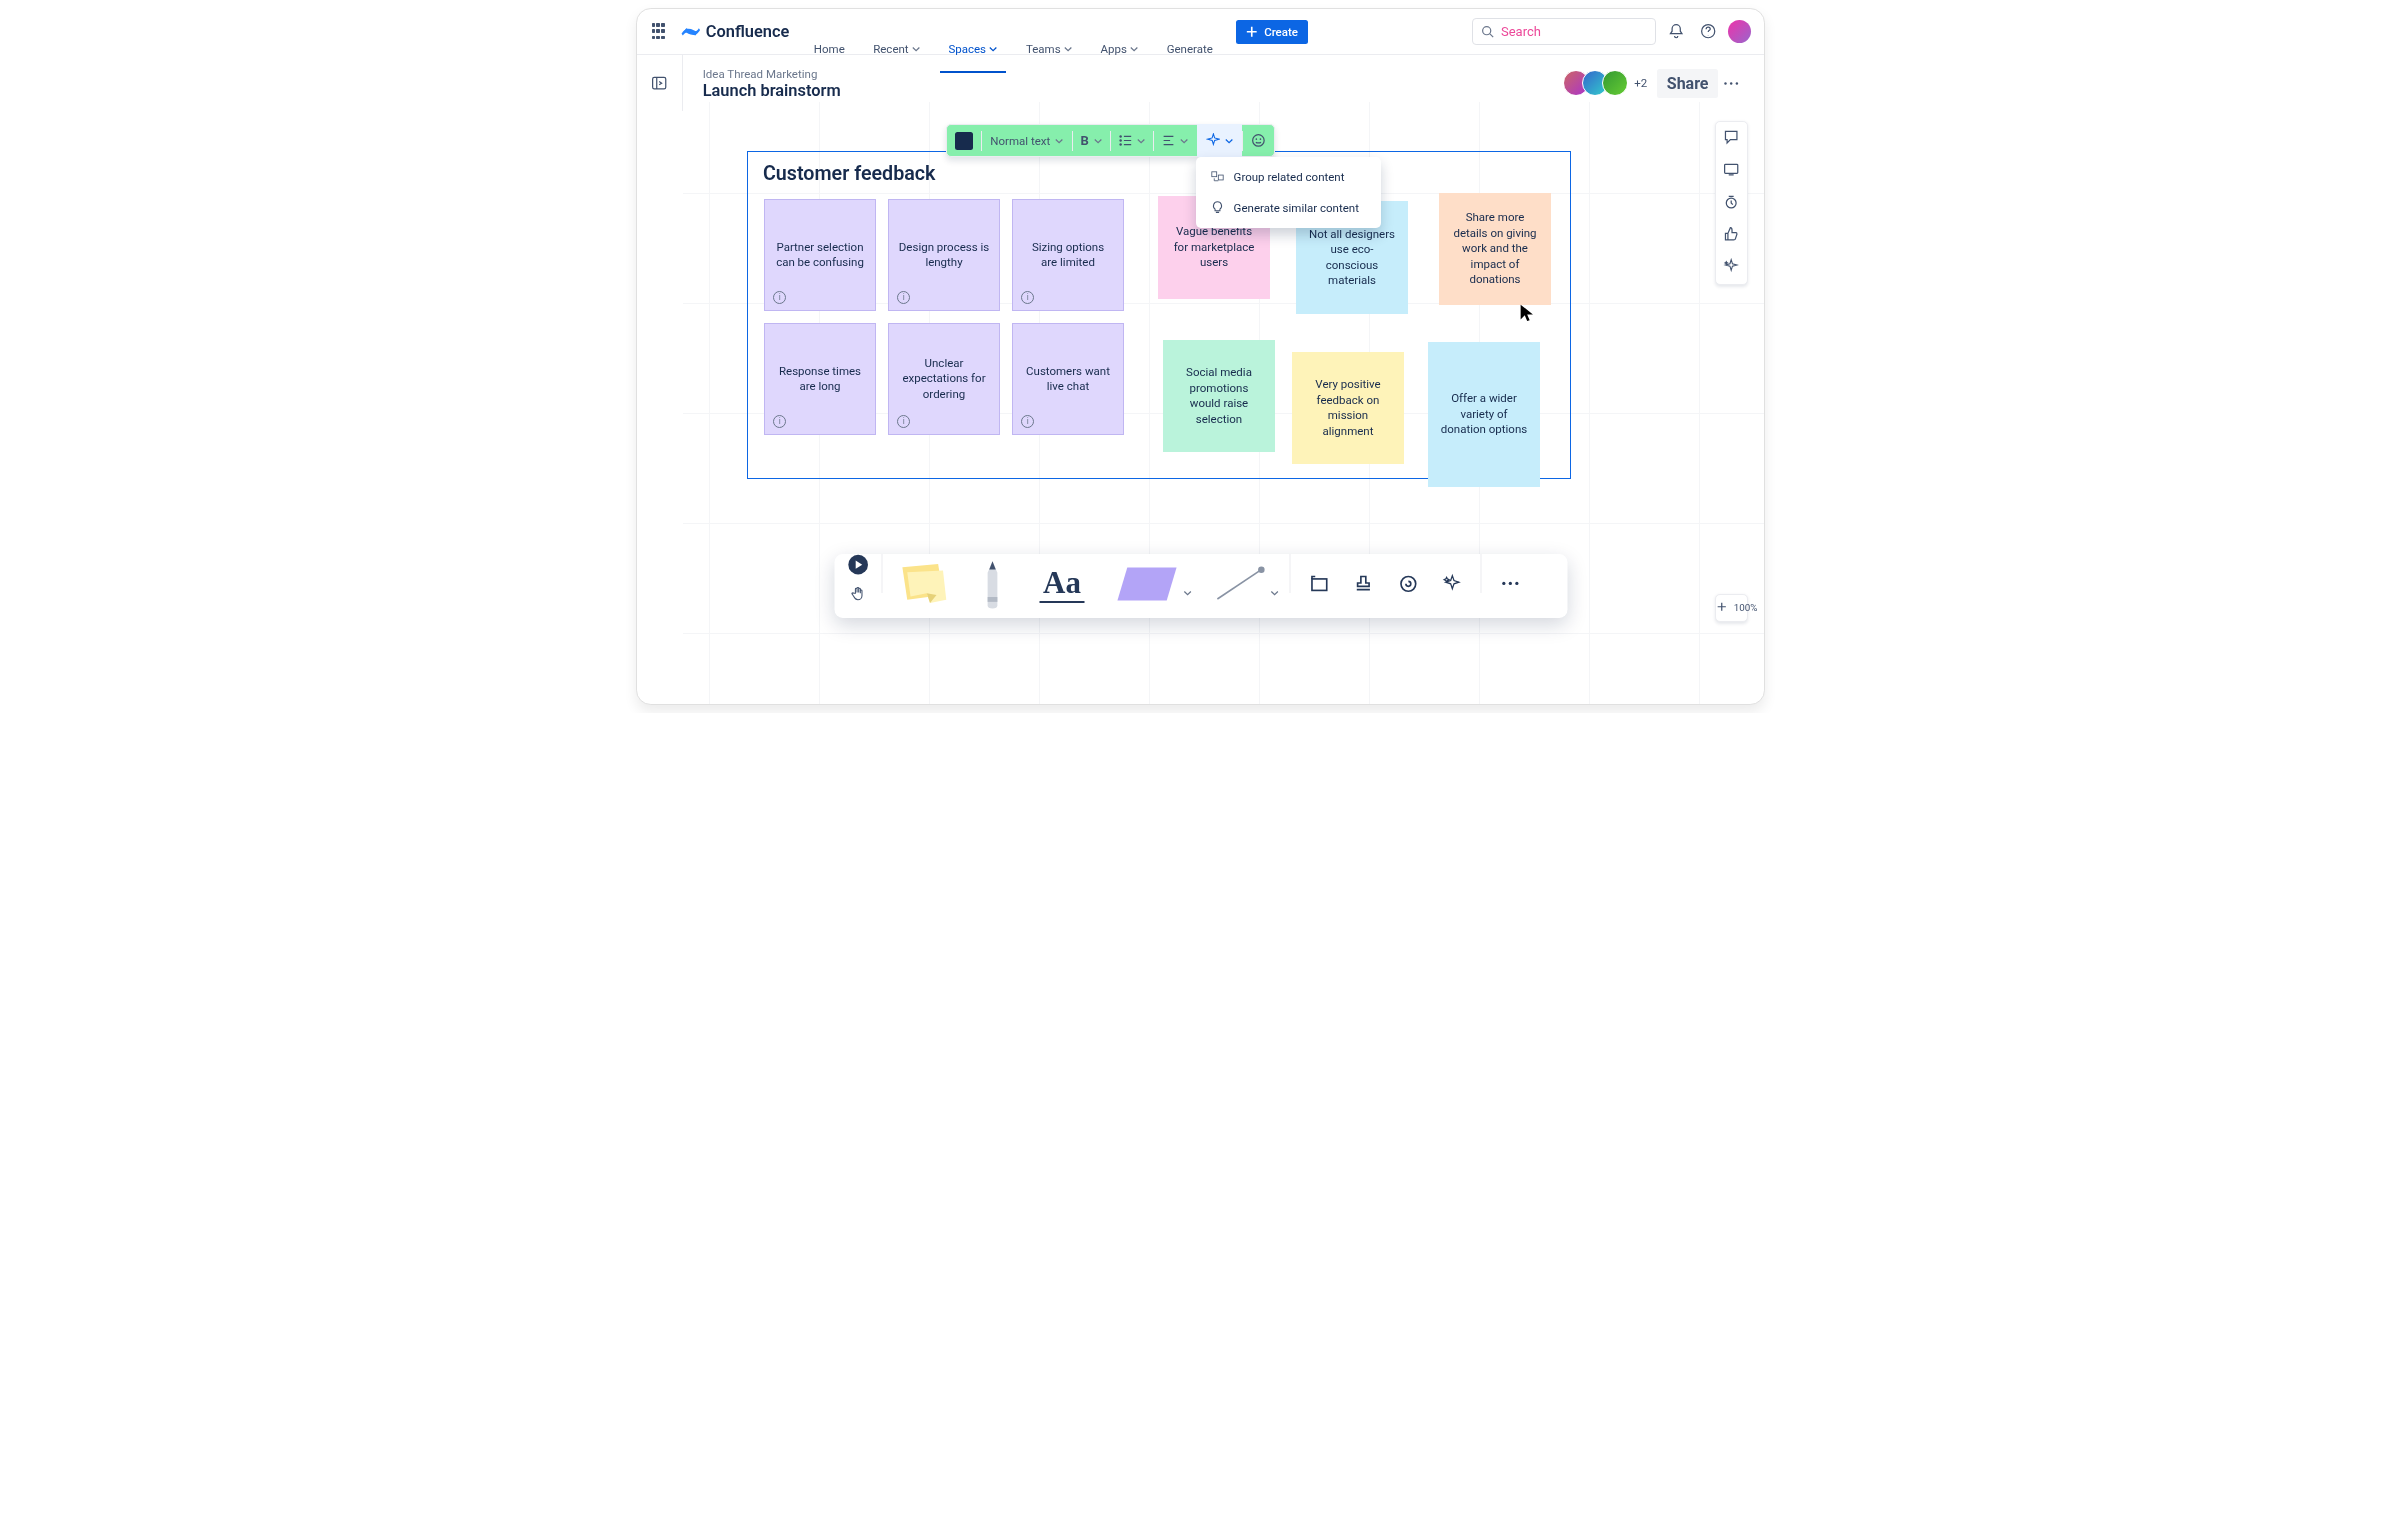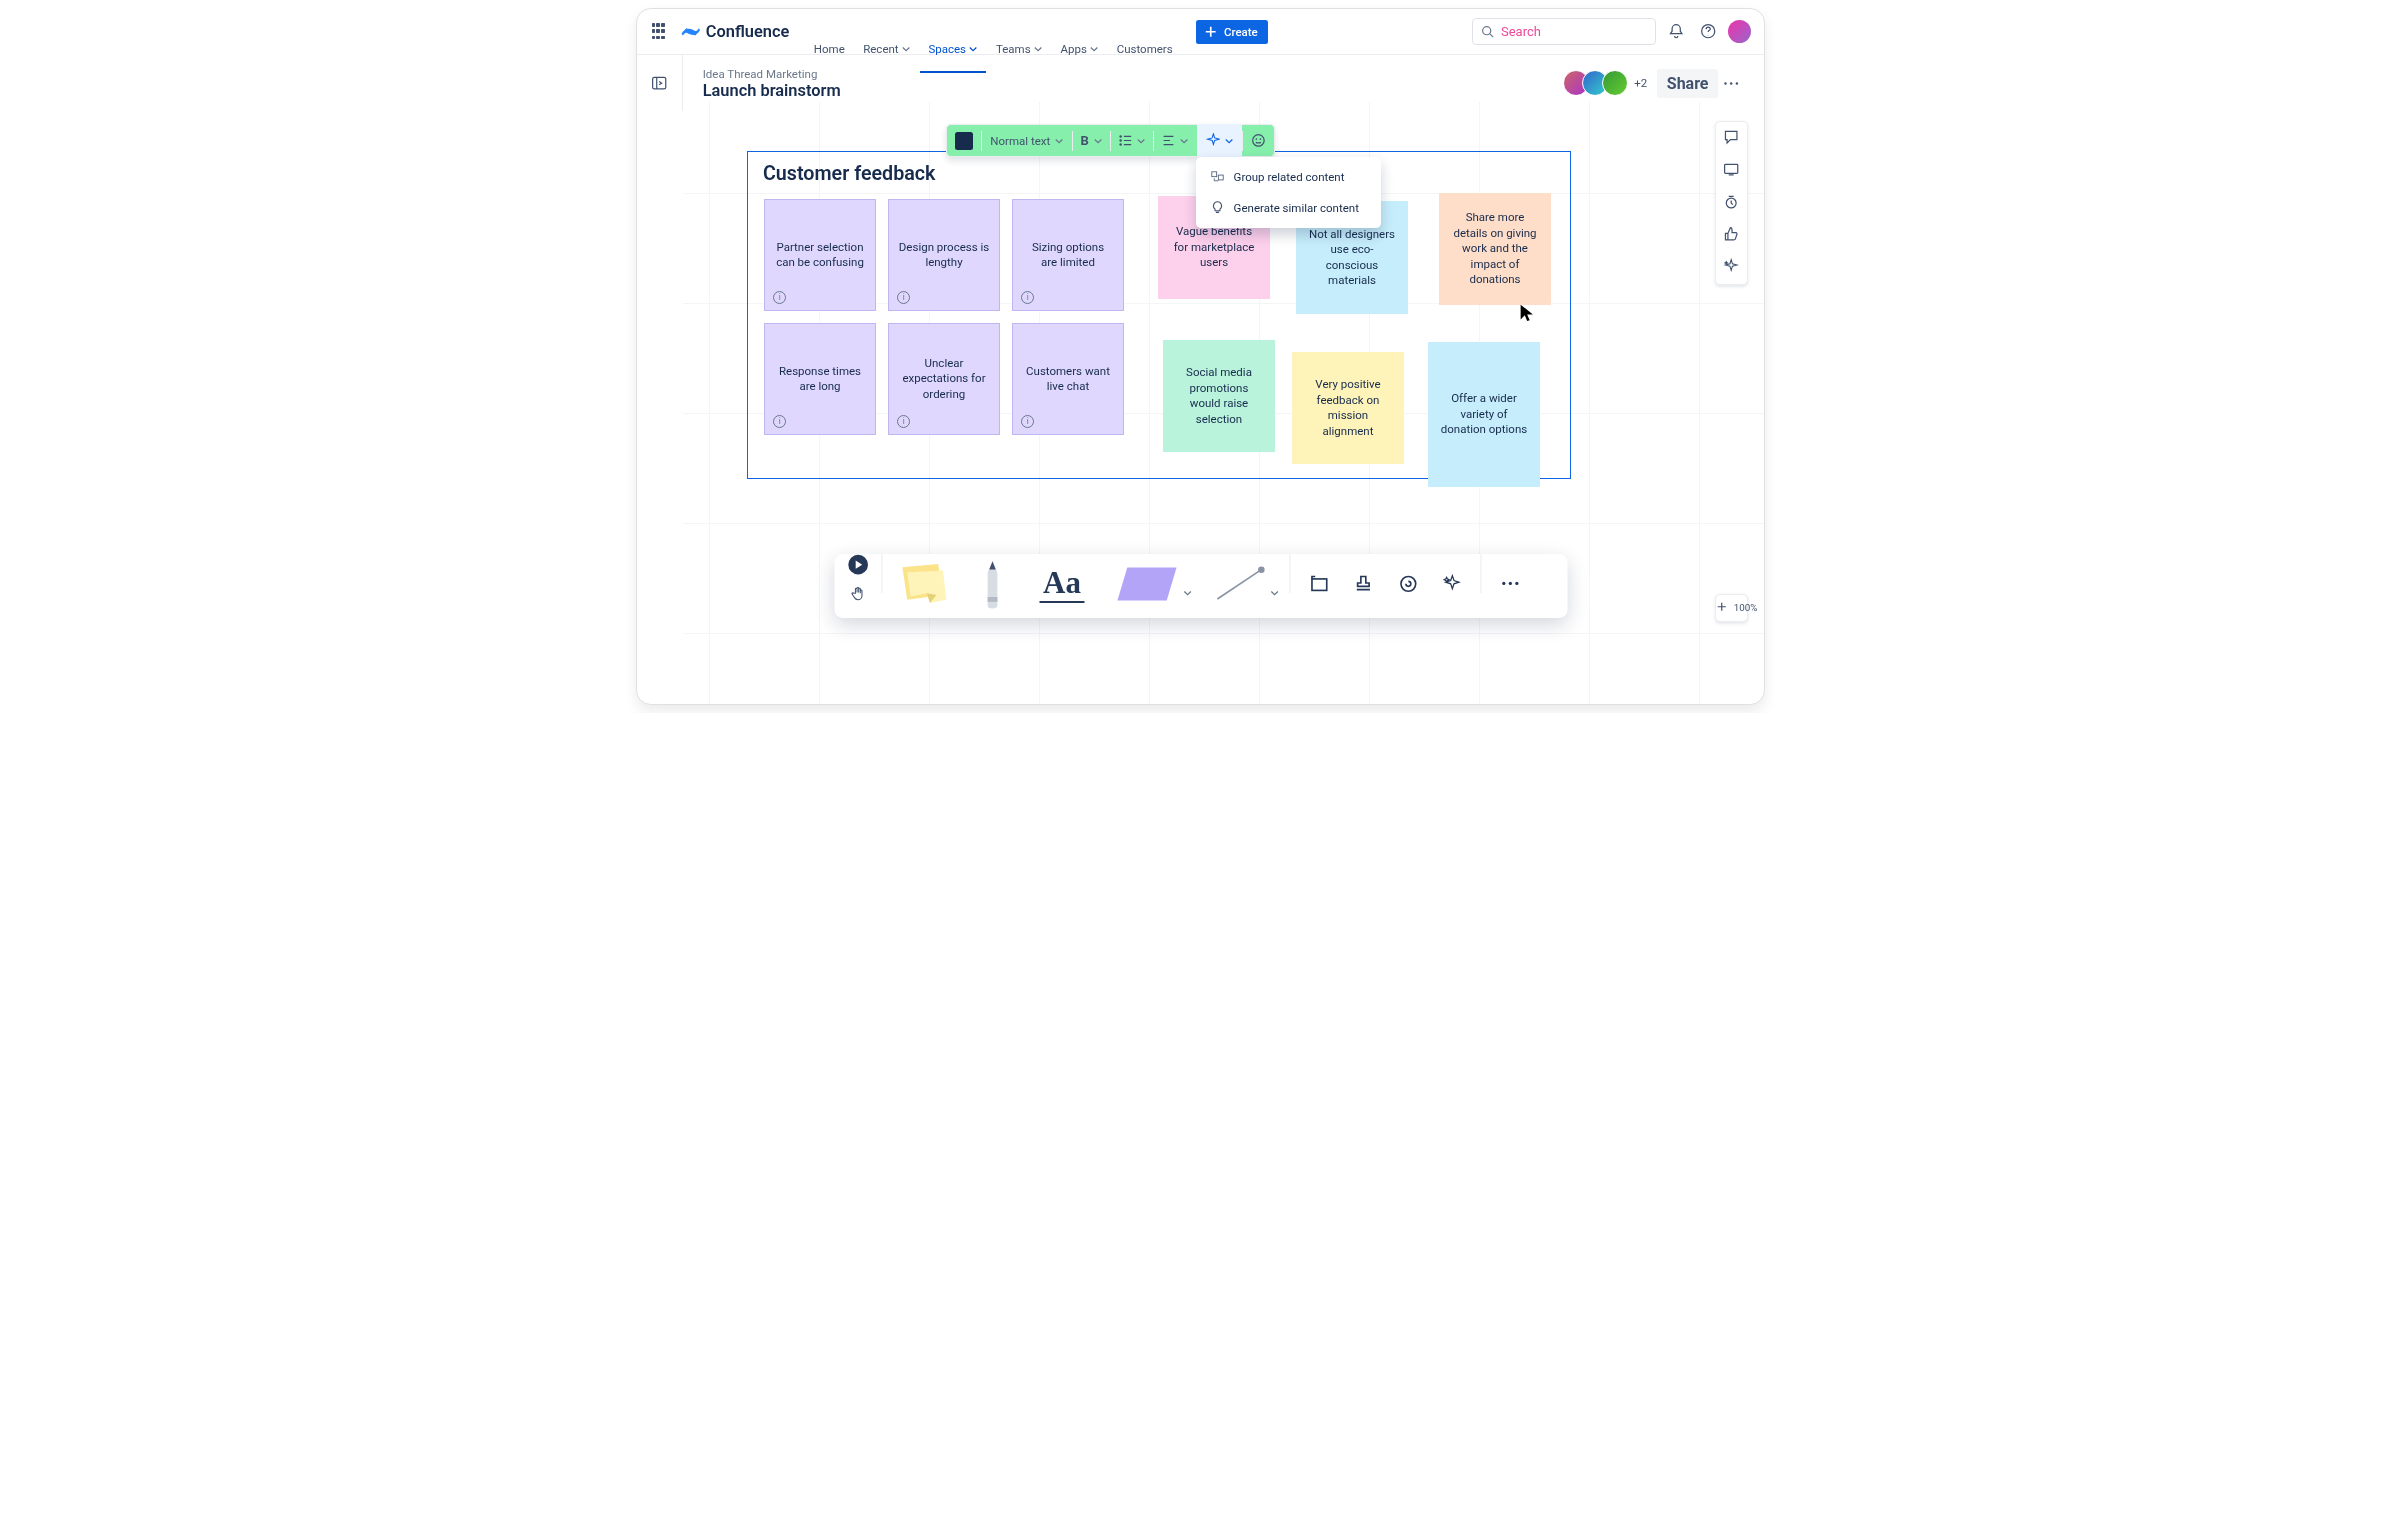--- a/index.html
+++ b/index.html
@@ -4,21 +4,21 @@
 <style>
 * { box-sizing: border-box; margin: 0; padding: 0; }
 body { font-family: -apple-system, BlinkMacSystemFont, "Segoe UI", Roboto, Helvetica, Arial, sans-serif; background: #fff; color: #172B4D; overflow: hidden; }
 .frame { width: 1129px; height: 697px; background: #fff; border-radius: 14.8px; border: 0.8px solid #e0e0e0; position: relative; margin: 8.2px auto; overflow: hidden; box-shadow: 0 6.6px 13px rgba(0,0,0,.08);}
 
 .topnav { display:flex; align-items:center; height:46px; border-bottom:0.8px solid #EBECF0; padding:0 13px; gap:6.6px;}
 .app-switcher { width:19.7px; height:19.7px; display:flex; flex-wrap:wrap; gap:1.6px; padding:1.6px; }
 .app-switcher span { width:3.3px; height:3.3px; background:#42526E; border-radius:0.8px;}
 .logo { display:flex; align-items:center; gap:4.9px; color:#172B4D; font-weight:600; font-size:16.4px; margin-left:4.9px; margin-right:9.8px;}
 .logo svg { width:19.7px; height:19.7px; }
-.navitems { display:flex; align-items:flex-end; gap:2px;margin-top:35px;}
+.navitems { display:flex; align-items:flex-end; gap:12px;margin-top:35px;}
 .navitem { padding:6.6px 8.2px; color:#42526E; font-size:11.5px; border-radius:2.5px; display:flex; align-items:center; gap:3.3px; position:relative;}
 .navitem.active { color:#0052CC; }
 .navitem.active::after { content:""; position:absolute; left:0; right:0; bottom:-10.7px; height:2.5px; background:#0052CC;}
 .chev { width:8.2px; height:8.2px; }
 .create-btn { background:#0C66E4; color:#fff; display:flex; align-items:center; gap:7px; padding:4.9px 9.8px; border-radius:2.5px; font-size:11.5px; font-weight:500; margin-left:8.2px;}
 .spacer { flex:1; }
 .search { display:flex; align-items:center; gap:6.6px; border:0.8px solid #DFE1E6; border-radius:4.1px; padding:4.9px 8.2px; width:184px; color:#ec4899;}
 .icon-btn { width:26px; height:26px; display:flex; align-items:center; justify-content:center; color:#42526E; border-radius:50%;}
 .avatar { width:23px; height:23px; border-radius:50%; background:linear-gradient(135deg,#e3a,#96c); }
 
@@ -118,21 +118,21 @@
             <path d="M1 3l4 4 4-4" stroke="#6B778C" fill="none" stroke-width="1.5"></path>
           </svg>
         </div>
     <div class="navitem">
           <span>Apps</span>
           <svg class="chev" viewBox="0 0 10 10">
             <path d="M1 3l4 4 4-4" stroke="#6B778C" fill="none" stroke-width="1.5"></path>
           </svg>
         </div>
     <div class="navitem">
-          <span>Customers</span>
+          <span>Generate</span>
         </div>
   </div>
   <div class="create-btn">
     <svg width="11.5" height="11.5" viewBox="0 0 14 14">
           <path d="M7 1v12M1 7h12" stroke="#fff" stroke-width="2"></path>
         </svg>
     <span>Create</span>
   </div>
   <div class="spacer"></div>
   <div class="search">

